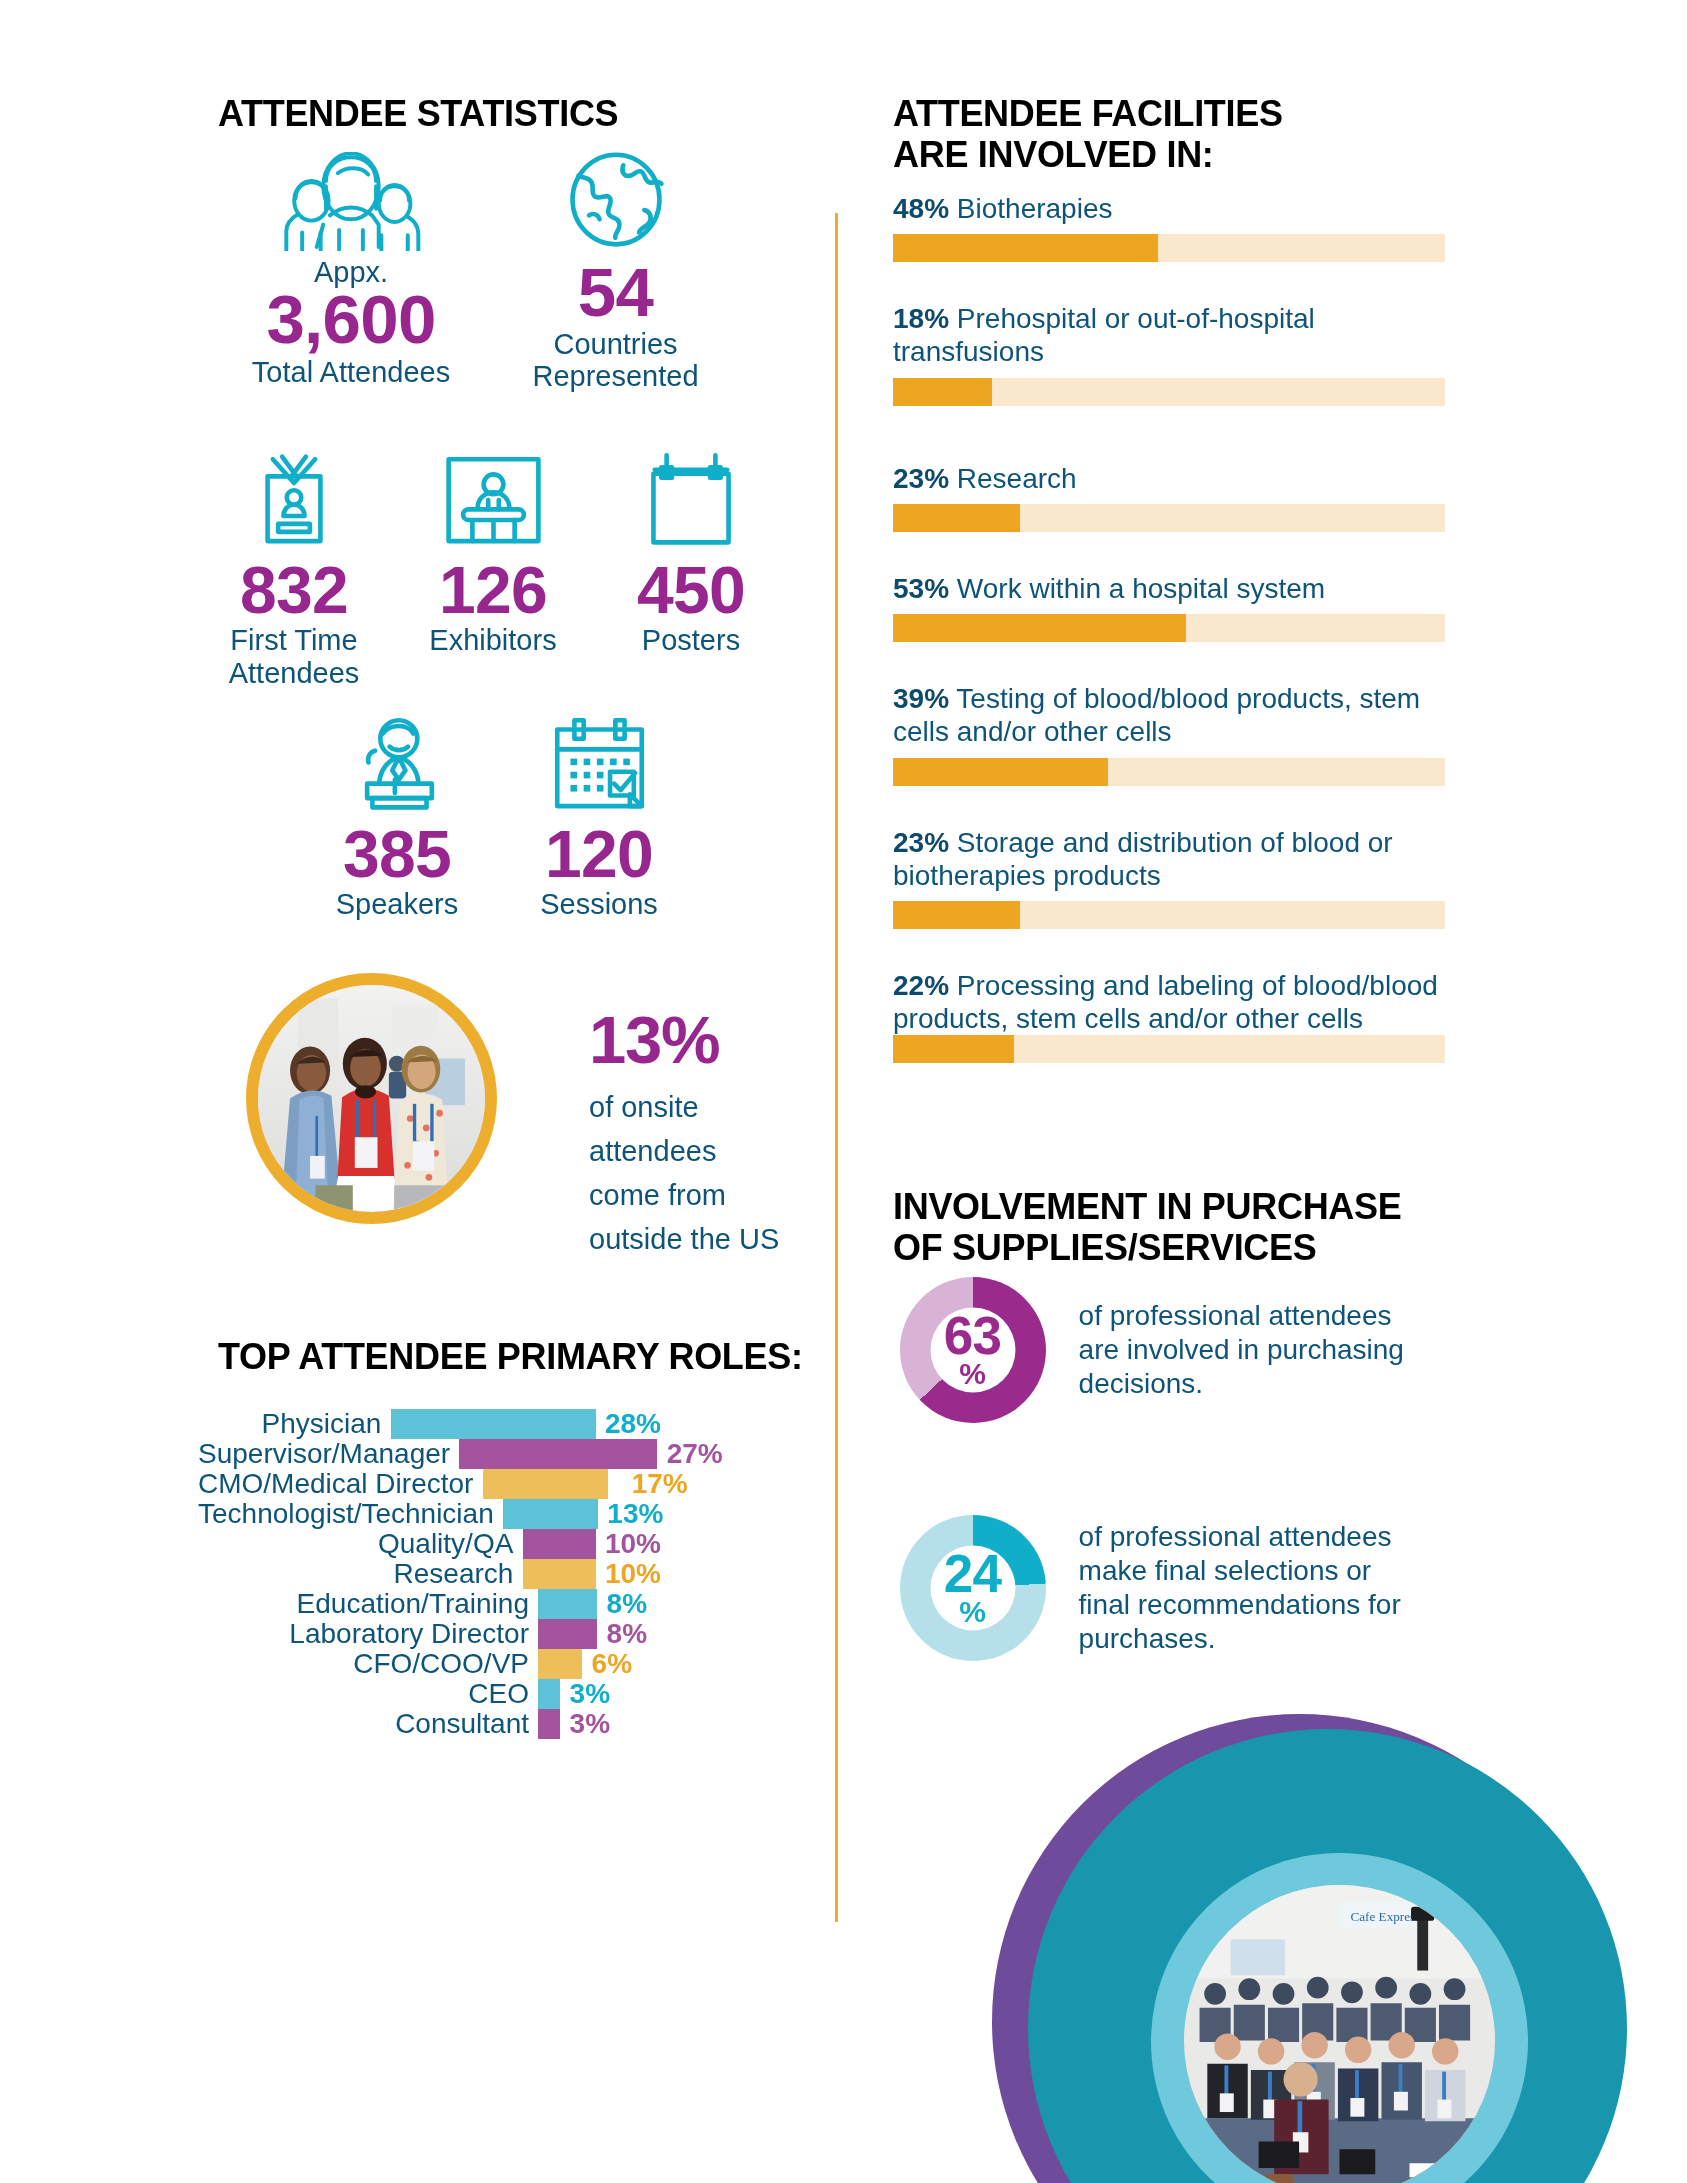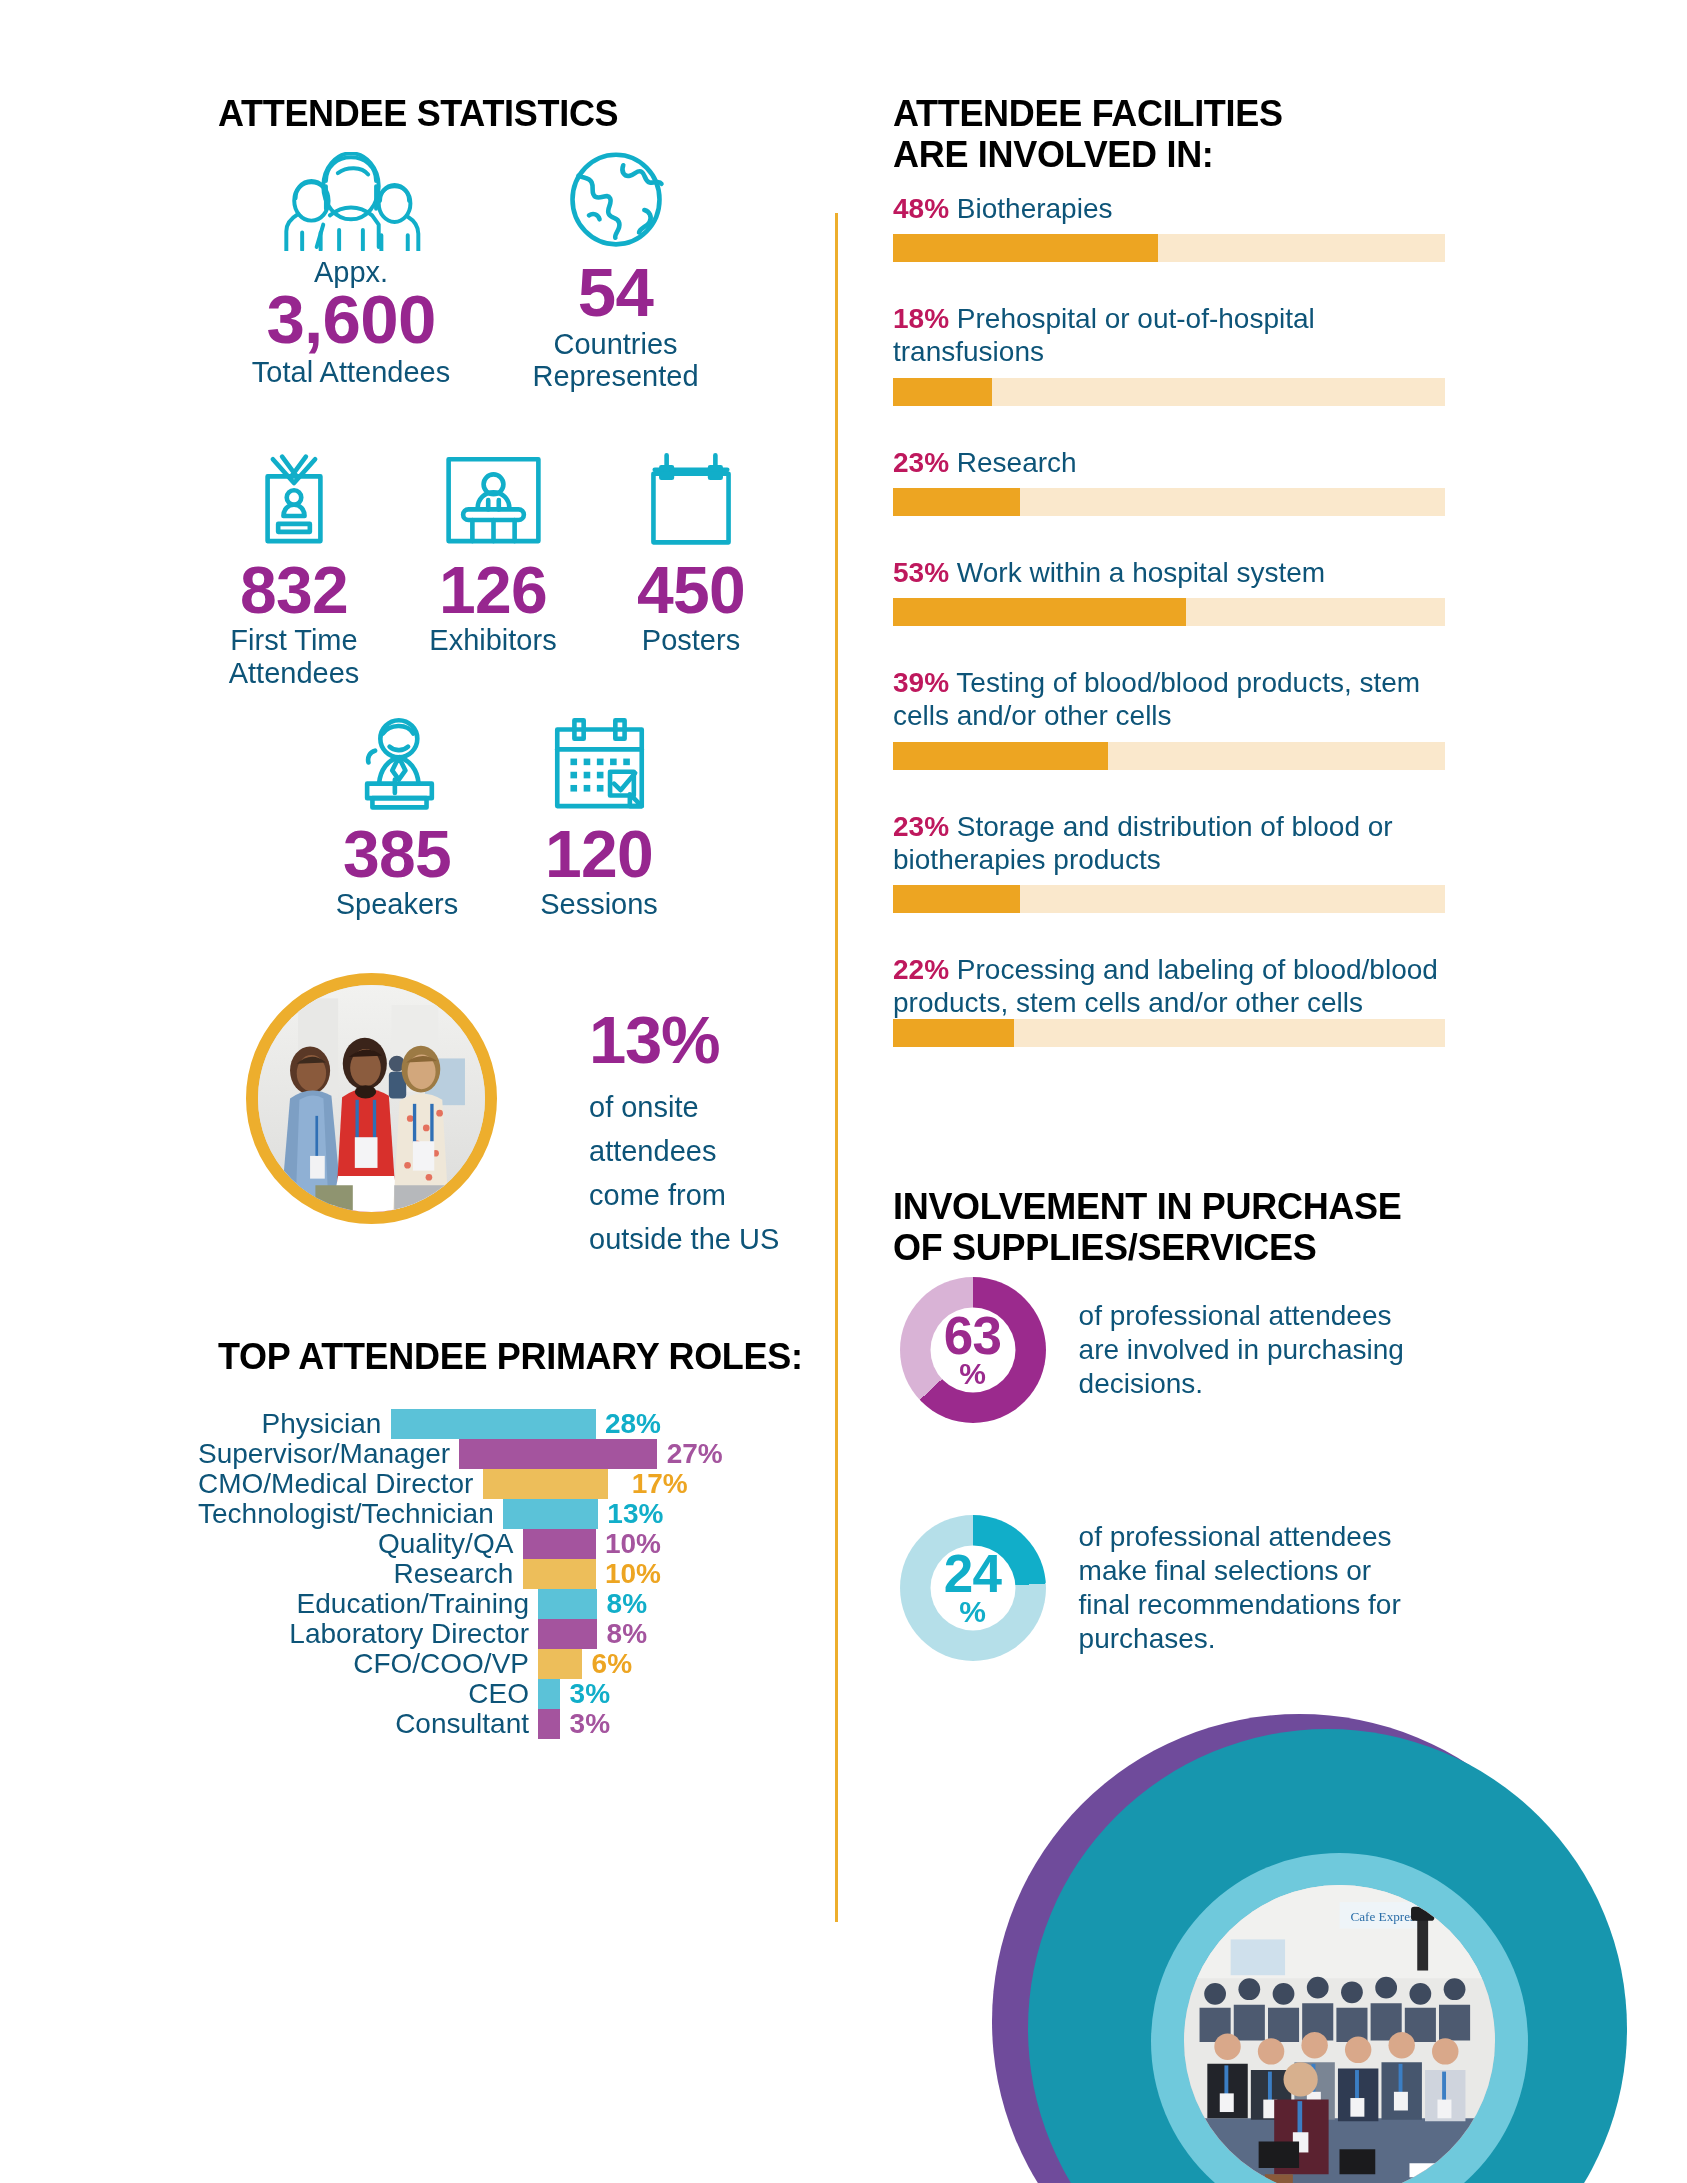--- a/index.html
+++ b/index.html
@@ -59,21 +59,21 @@
   #divider{position:absolute;left:835px;top:213px;width:3.3px;height:1709px;background:#EDAE2D;}
 
   
   #right-col{position:absolute;left:893px;top:0;width:794px;height:2183px;}
 
   #facilities-title{position:absolute;left:0px;top:93px;}
 
   #facilities-list{position:absolute;left:0px;top:192px;width:552px;}
   .fac-item{margin-bottom:0;}
   .fac-text{font-size:28px;line-height:1.18;color:#0D5478;}
-  .fac-text .p{font-weight:bold;color:#be185d;}
+  .fac-text .p{font-weight:bold;color:#0c4a6e;}
   .fac-track{
     position:relative;width:552px;height:28px;background:#FAE8CC;margin-top:9.3px;
   }
   .fac-fill{position:absolute;left:0;top:0;height:28px;background:#EDA522;}
 
   
   #purchase-title{position:absolute;left:0px;top:1186px;}
 
   .donut-block{position:absolute;display:flex;align-items:center;}
   .donut{position:relative;width:146px;height:146px;border-radius:50%;}
@@ -362,21 +362,21 @@
     <div id="facilities-title" class="sec-title" style="white-space:pre-line;">ATTENDEE FACILITIES
 ARE INVOLVED IN:</div>
 
     <div id="facilities-list">
         <div class="fac-item" style="margin-bottom: 40px;">
           <div class="fac-text"><span class="p">48%</span> Biotherapies</div>
           <div class="fac-track" style="background: rgb(250, 232, 204);">
             <div class="fac-fill" style="width: 48%; background: rgb(237, 165, 34);"></div>
           </div>
         </div>
-        <div class="fac-item" style="margin-bottom: 40px;">
+        <div class="fac-item" style="margin-bottom: 56px;">
           <div class="fac-text"><span class="p">18%</span> Prehospital or out-of-hospital transfusions</div>
           <div class="fac-track" style="background: rgb(250, 232, 204);">
             <div class="fac-fill" style="width: 18%; background: rgb(237, 165, 34);"></div>
           </div>
         </div>
         <div class="fac-item" style="margin-bottom: 40px;">
           <div class="fac-text"><span class="p">23%</span> Research</div>
           <div class="fac-track" style="background: rgb(250, 232, 204);">
             <div class="fac-fill" style="width: 23%; background: rgb(237, 165, 34);"></div>
           </div>

